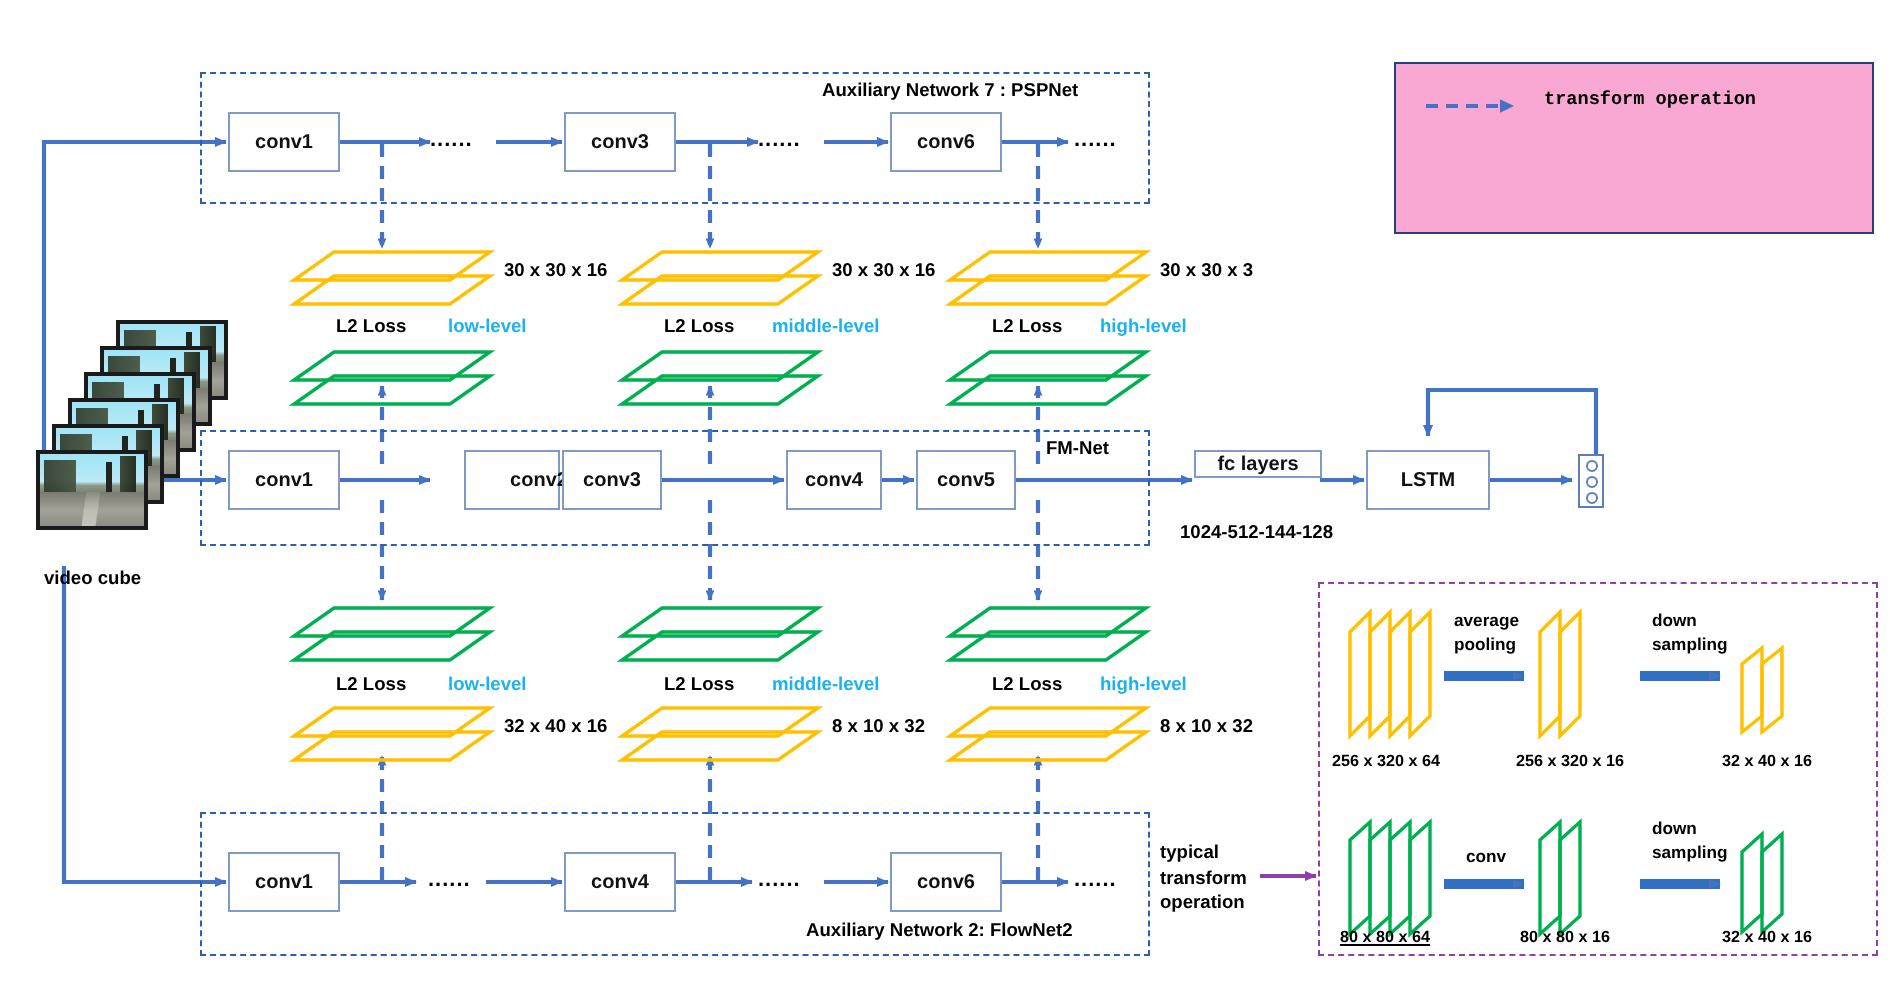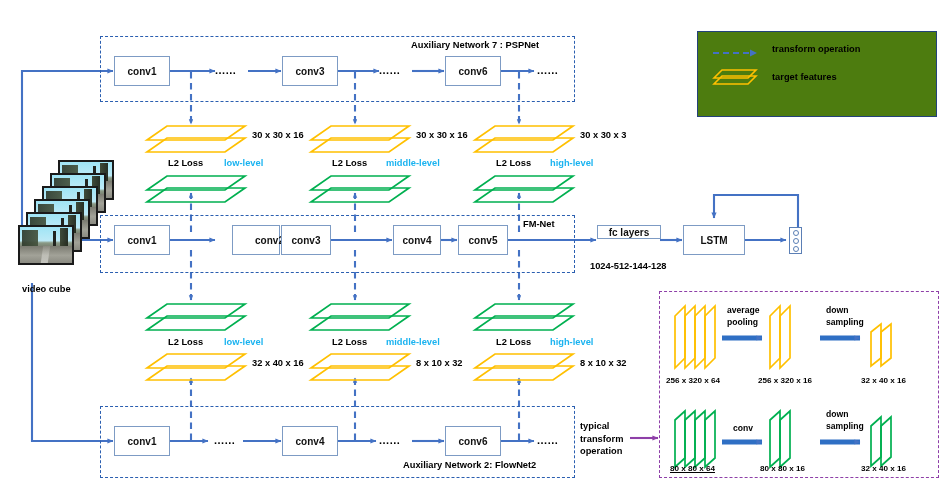--- a/index.html
+++ b/index.html
@@ -58,21 +58,21 @@
     transform:skewX(-8deg);
   }
   .frame .treeL{position:absolute;left:2px;top:8%;width:30%;height:60%;
     background:linear-gradient(90deg,#2f3a2c,#44523d);opacity:.92;}
   .frame .treeR{position:absolute;right:4px;top:4%;width:16%;height:72%;
     background:linear-gradient(90deg,#39422f,#20261b);opacity:.95;}
   .frame .pole{position:absolute;right:30%;top:10%;width:3px;height:58%;background:#22241f;}
 
   
   #legend{
-    position:absolute;border:1.4px solid #23417a;background:#4d7c0f;box-sizing:border-box;
+    position:absolute;border:1.4px solid #23417a;background:#f9a8d4;box-sizing:border-box;font-family:Liberation Mono, monospace;
   }
   .legend-row{position:absolute;display:flex;align-items:center;}
   .legend-text{font-size:9.3px;font-weight:bold;color:#000;white-space:nowrap;}
 
   
   #out-dots{position:absolute;border:1.1px solid #5b7fb5;background:#fff;box-sizing:border-box;}
   #out-dots .dot{
     position:absolute;left:50%;transform:translateX(-50%);
     width:6px;height:6px;border-radius:50%;border:1.1px solid #5b7fb5;background:#fff;
     box-sizing:border-box;
@@ -202,29 +202,20 @@
     <div class="legend-row" style="left:14px;top:12px;">
       <span style="width:48px;height:10px;">
         <svg width="48" height="10" viewBox="0 0 48 10">
           <path d="M1,5 L38,5" stroke="#4472c4" stroke-width="2.1" stroke-dasharray="6,4" fill="none"></path>
           <path d="M38,1.6 L45,5 L38,8.4 z" fill="#4472c4"></path>
         </svg>
       </span>
       <span class="legend-text" style="margin-left:12px;">transform operation</span>
     </div>
 
-    <div class="legend-row" style="left:14px;top:36px;">
-      <span style="width:48px;height:18px;">
-        <svg width="48" height="18" viewBox="0 0 48 18">
-          <path d="M10,2 L44,2 L36,10 L2,10 z" fill="none" stroke="#ffc000" stroke-width="1.6"></path>
-          <path d="M10,8 L44,8 L36,16 L2,16 z" fill="none" stroke="#ffc000" stroke-width="1.6"></path>
-        </svg>
-      </span>
-      <span class="legend-text" style="margin-left:12px;">target features</span>
-    </div>
 
   </div>
 
   <div class="group-box" style="left:100px;top:36px;width:473px;height:64px;"></div>
   <div class="group-label" style="left:411px;top:40px;">Auxiliary Network 7 :  PSPNet</div>
 
   <div class="node" style="left:114px;top:56px;width:56px;height:30px;">
     <span>conv1</span>
   </div>
   <div class="lbl dots" style="left:215px;top:64px;">......</div>

